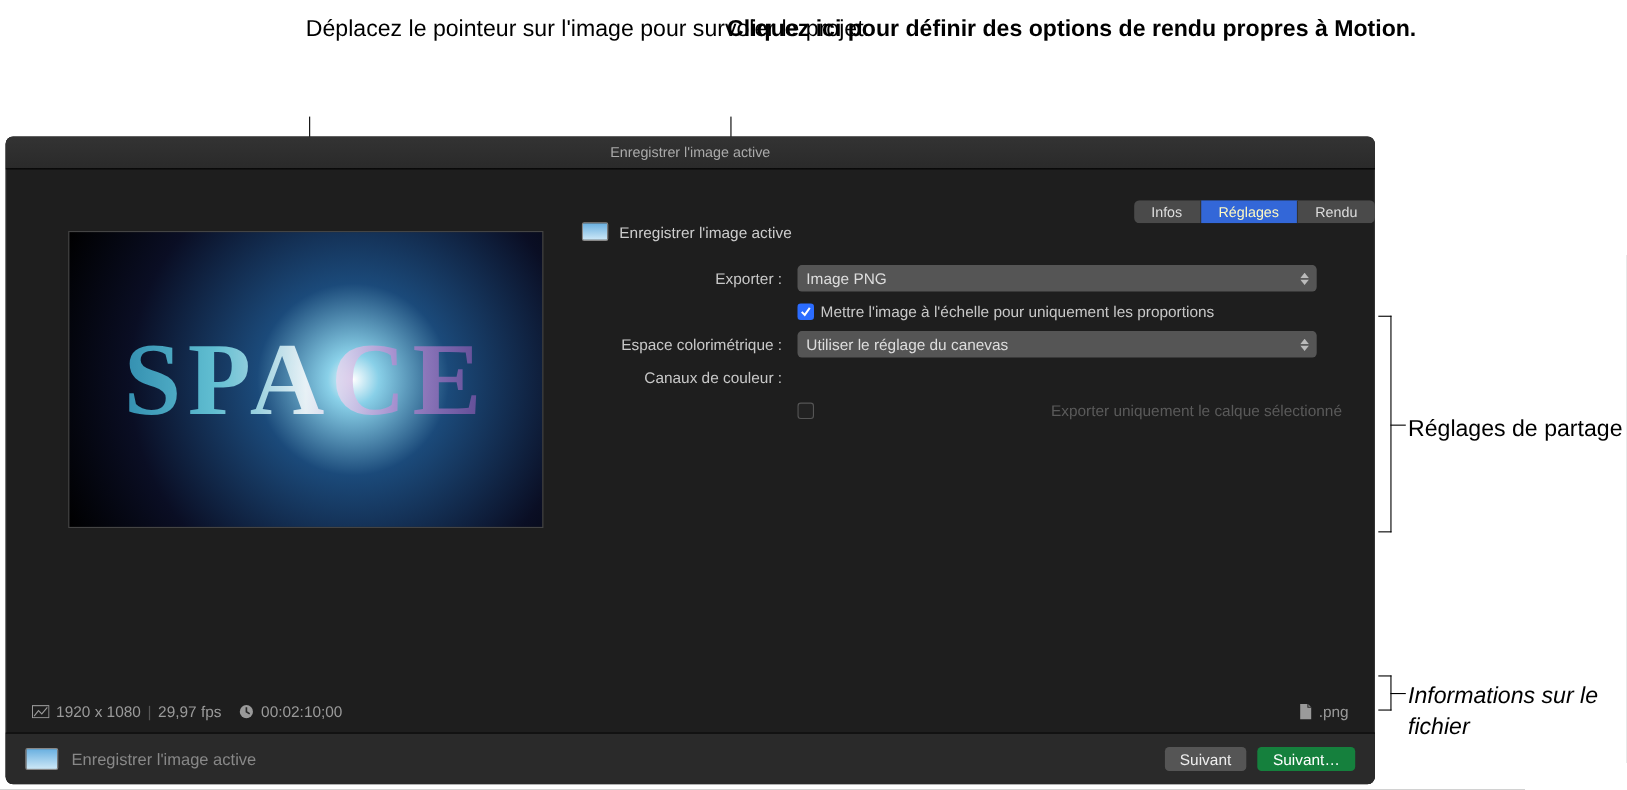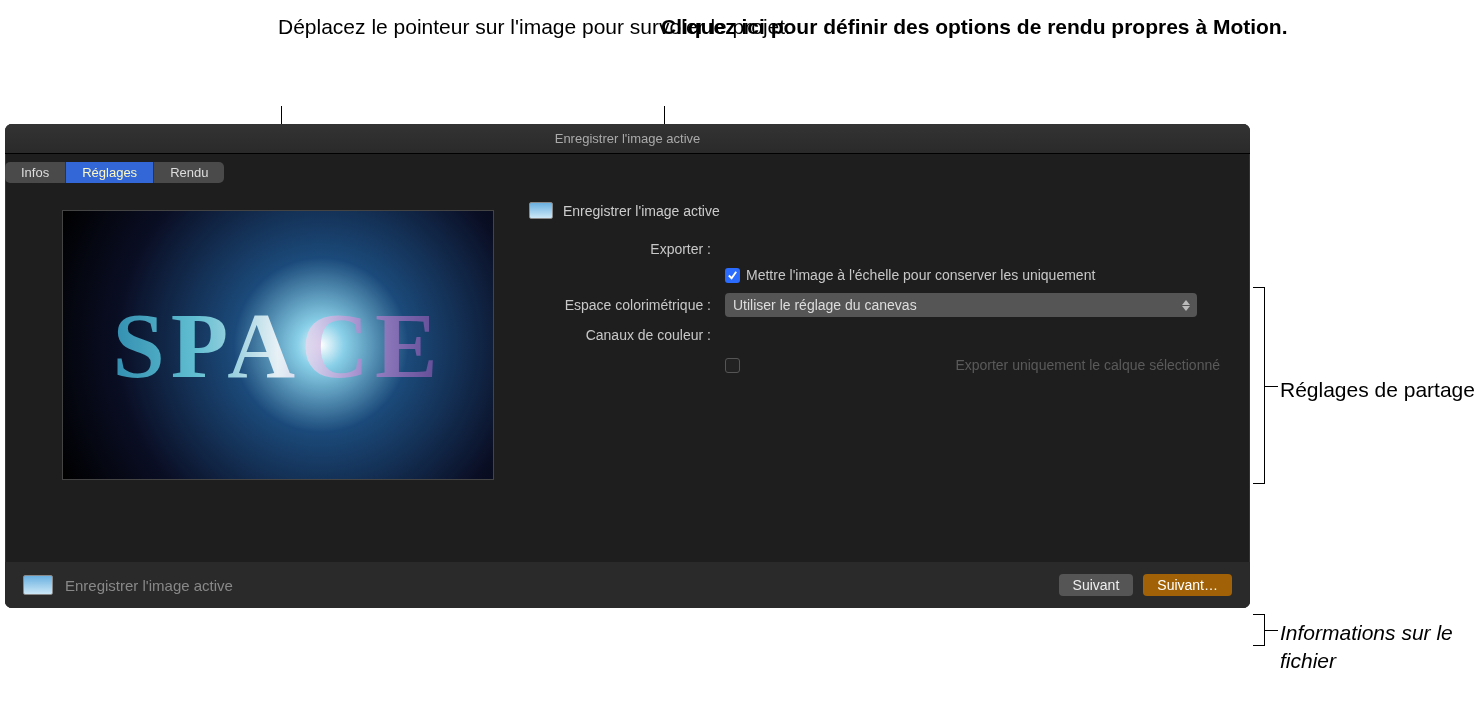--- a/index.html
+++ b/index.html
@@ -21,39 +21,39 @@
     }
     .callout-line {
       position: absolute;
       background: #000;
     }
     .window {
       position: absolute;
       left: 5px;
       top: 124px;
       width: 1245px;
-      height: 484px;
+      height: 589px;
       background: #1e1e1e;
       border-radius: 7px;
       overflow: hidden;
       box-shadow: 0 0 0 1px #333 inset;
     }
     .titlebar {
       height: 30px;
       text-align: center;
       line-height: 30px;
       font-size: 13px;
       color: #aaa;
       border-bottom: 1px solid #000;
       background: linear-gradient(#333, #2a2a2a);
     }
     .tabs {
-      margin-top: 8px;
-      display: flex;
-      justify-content: flex-start;
+      margin-top: 28px;
+      display: flex;
+      justify-content: flex-end;
     }
     .tabseg {
       display: flex;
       border-radius: 5px;
       overflow: hidden;
     }
     .tab {
       padding: 3px 16px;
       background: #4a4a4a;
       color: #ddd;
@@ -196,21 +196,21 @@
       border-radius: 2px;
       margin-right: 12px;
     }
     .btn {
       padding: 3px 14px;
       border-radius: 4px;
       font-size: 14px;
       cursor: pointer;
     }
     .btn-cancel { background: #555; color: #eee; margin-left: auto; }
-    .btn-next { background: #a16207; color: #fff; margin-left: 10px; }
+    .btn-next { background: #15803d; color: #fff; margin-left: 10px; }
     .bracket {
       position: absolute;
       border-right: 1px solid #000;
       border-top: 1px solid #000;
       border-bottom: 1px solid #000;
       width: 12px;
     }
     .bracket .tick {
       position: absolute;
       right: -14px;
@@ -257,29 +257,40 @@
     </div>
 
     <div class="panel">
       <div class="panel-header">
         <div class="thumb"></div>
         <div style="font-size:14px;color:#ccc;">Enregistrer l'image active</div>
       </div>
 
       <div class="row">
         <div class="row-label">Exporter :</div>
+        <div class="select">
+          <span>Image PNG</span>
+          <span class="arrows">
+            <svg width="8" height="5" viewBox="0 0 8 5">
+                <path d="M0 5 L4 0 L8 5 Z" fill="#bbb"></path>
+              </svg>
+            <svg width="8" height="5" viewBox="0 0 8 5">
+                <path d="M0 0 L4 5 L8 0 Z" fill="#bbb"></path>
+              </svg>
+          </span>
+        </div>
       </div>
 
       <div class="check-row">
         <div class="checkbox checked">
           <svg viewBox="0 0 12 12">
               <path d="M2 6 L5 9 L10 2" stroke="#fff" stroke-width="2" fill="none"></path>
             </svg>
         </div>
-        <div class="check-label">Mettre l'image à l'échelle pour conserver les uniquement</div>
+        <div class="check-label">Mettre l'image à l'échelle pour uniquement les proportions</div>
       </div>
 
       <div class="row">
         <div class="row-label">Espace colorimétrique :</div>
         <div class="select">
           <span>Utiliser le réglage du canevas</span>
           <span class="arrows">
             <svg width="8" height="5" viewBox="0 0 8 5">
                 <path d="M0 5 L4 0 L8 5 Z" fill="#bbb"></path>
               </svg>
@@ -294,20 +305,41 @@
         <div class="row-label">Canaux de couleur :</div>
       </div>
 
       <div class="check-row" style="margin-top:14px;justify-content:space-between;">
         <div class="checkbox unchecked"></div>
         <div class="check-label disabled">Exporter uniquement le calque sélectionné</div>
       </div>
     </div>
   </div>
 
+  <div class="statusbar">
+    <svg class="icon-svg" width="16" height="12" viewBox="0 0 16 12">
+        <rect x="0.5" y="0.5" width="15" height="11" fill="none" stroke="#9a9a9a"></rect>
+        <path d="M2 10 L6 5 L9 8 L14 2" fill="none" stroke="#9a9a9a"></path>
+      </svg>
+    <span style="margin-left:6px;">1920 x 1080</span>
+    <span class="sep">|</span>
+    <span>29,97 fps</span>
+    <svg class="icon-svg" width="14" height="14" viewBox="0 0 14 14" style="margin-left:16px;">
+        <circle cx="7" cy="7" r="6" fill="#9a9a9a"></circle>
+        <path d="M7 3 L7 7 L10 9" stroke="#2a2a2a" stroke-width="1.5" fill="none"></path>
+      </svg>
+    <span style="margin-left:6px;">00:02:10;00</span>
+    <div class="right">
+      <svg class="icon-svg" width="12" height="14" viewBox="0 0 12 14">
+          <path d="M1 0 H8 L11 3 V14 H1 Z" fill="#9a9a9a"></path>
+          <path d="M8 0 V3 H11" fill="none" stroke="#2a2a2a"></path>
+        </svg>
+      <span>.png</span>
+    </div>
+  </div>
 
   <div class="footer">
     <div class="thumb2"></div>
     <span style="color:#888;font-size:15px;">Enregistrer l'image active</span>
     <div class="btn btn-cancel">Suivant</div>
     <div class="btn btn-next">Suivant…</div>
   </div>
 </div>
 
 </body></html>

